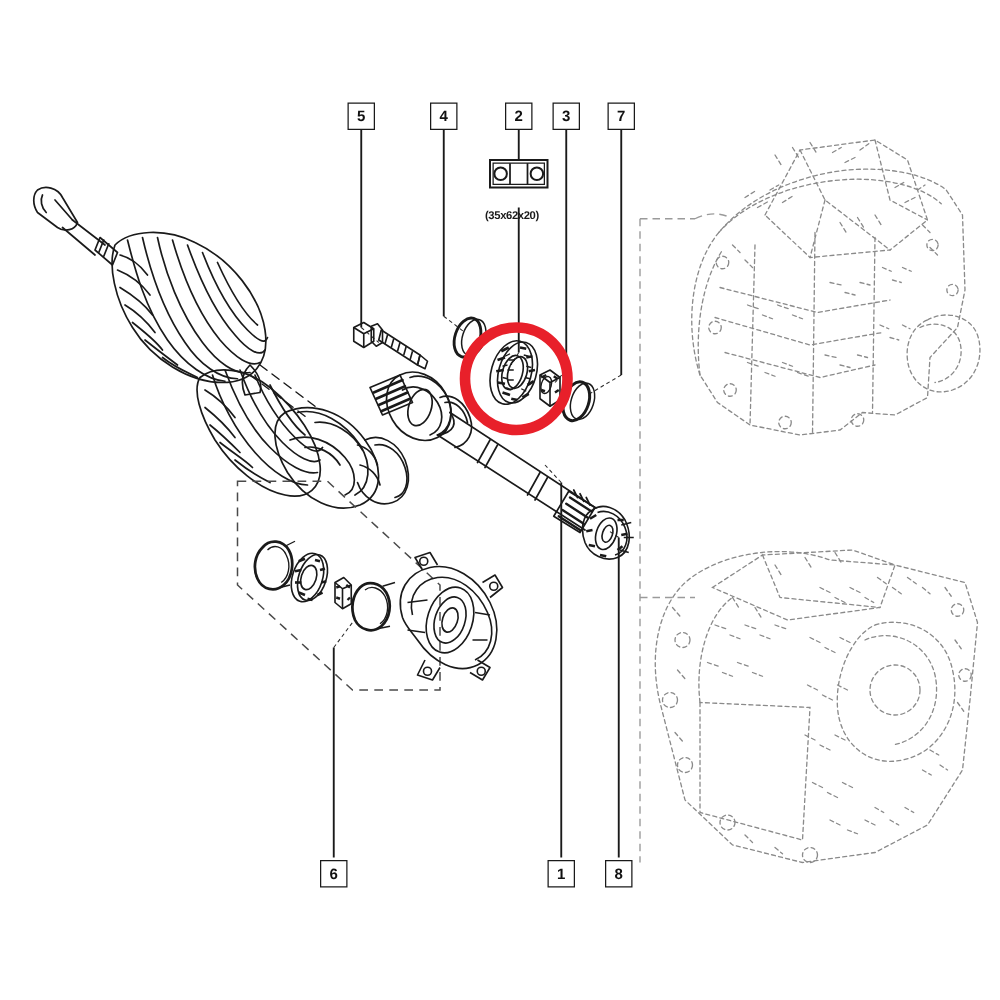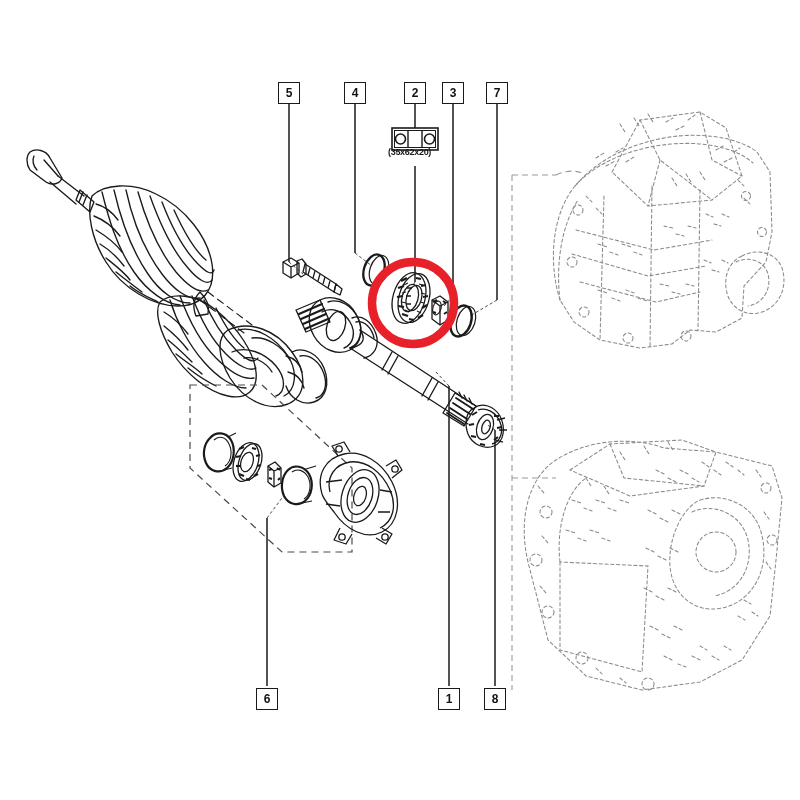--- a/index.html
+++ b/index.html
@@ -448,15 +448,15 @@
   <div class="callout" style="left:256px;top:688px;">
     <span>6</span>
   </div>
   <div class="callout" style="left:438px;top:688px;">
     <span>1</span>
   </div>
   <div class="callout" style="left:484px;top:688px;">
     <span>8</span>
   </div>
 
-  <div class="dimlabel" style="left:388px;top:147px;">(35x62x20)</div>
+  <div class="dimlabel" style="left:388px;top:167px;">(35x62x20)</div>
 
 </div>
 
 </body></html>

